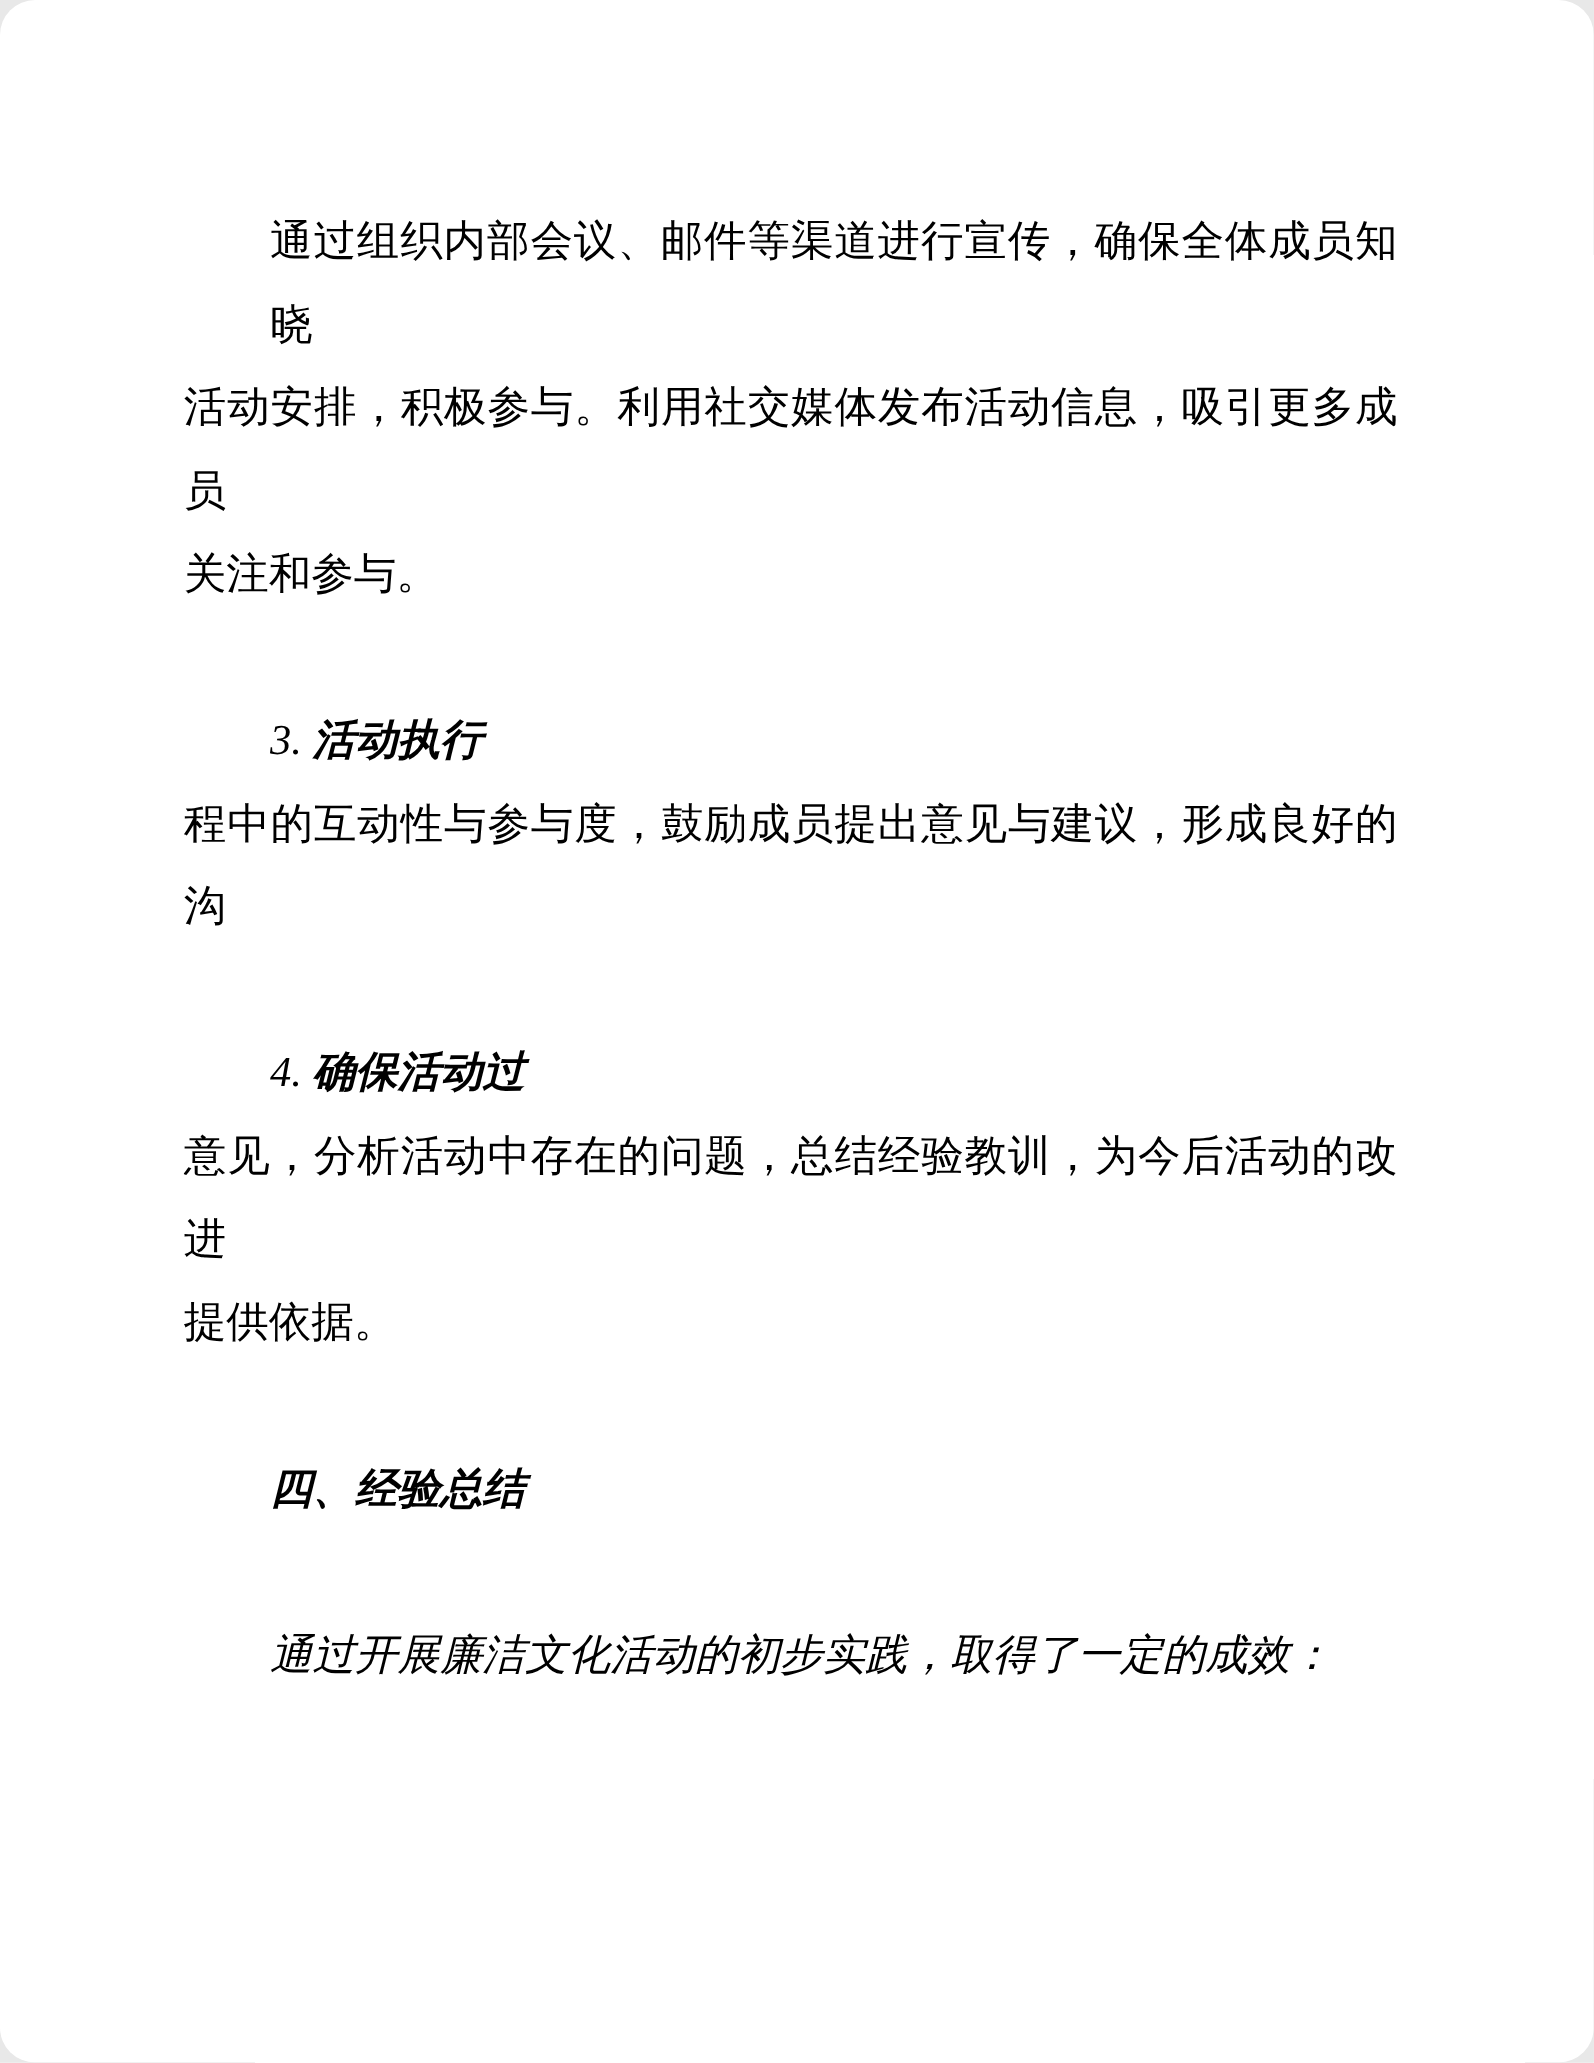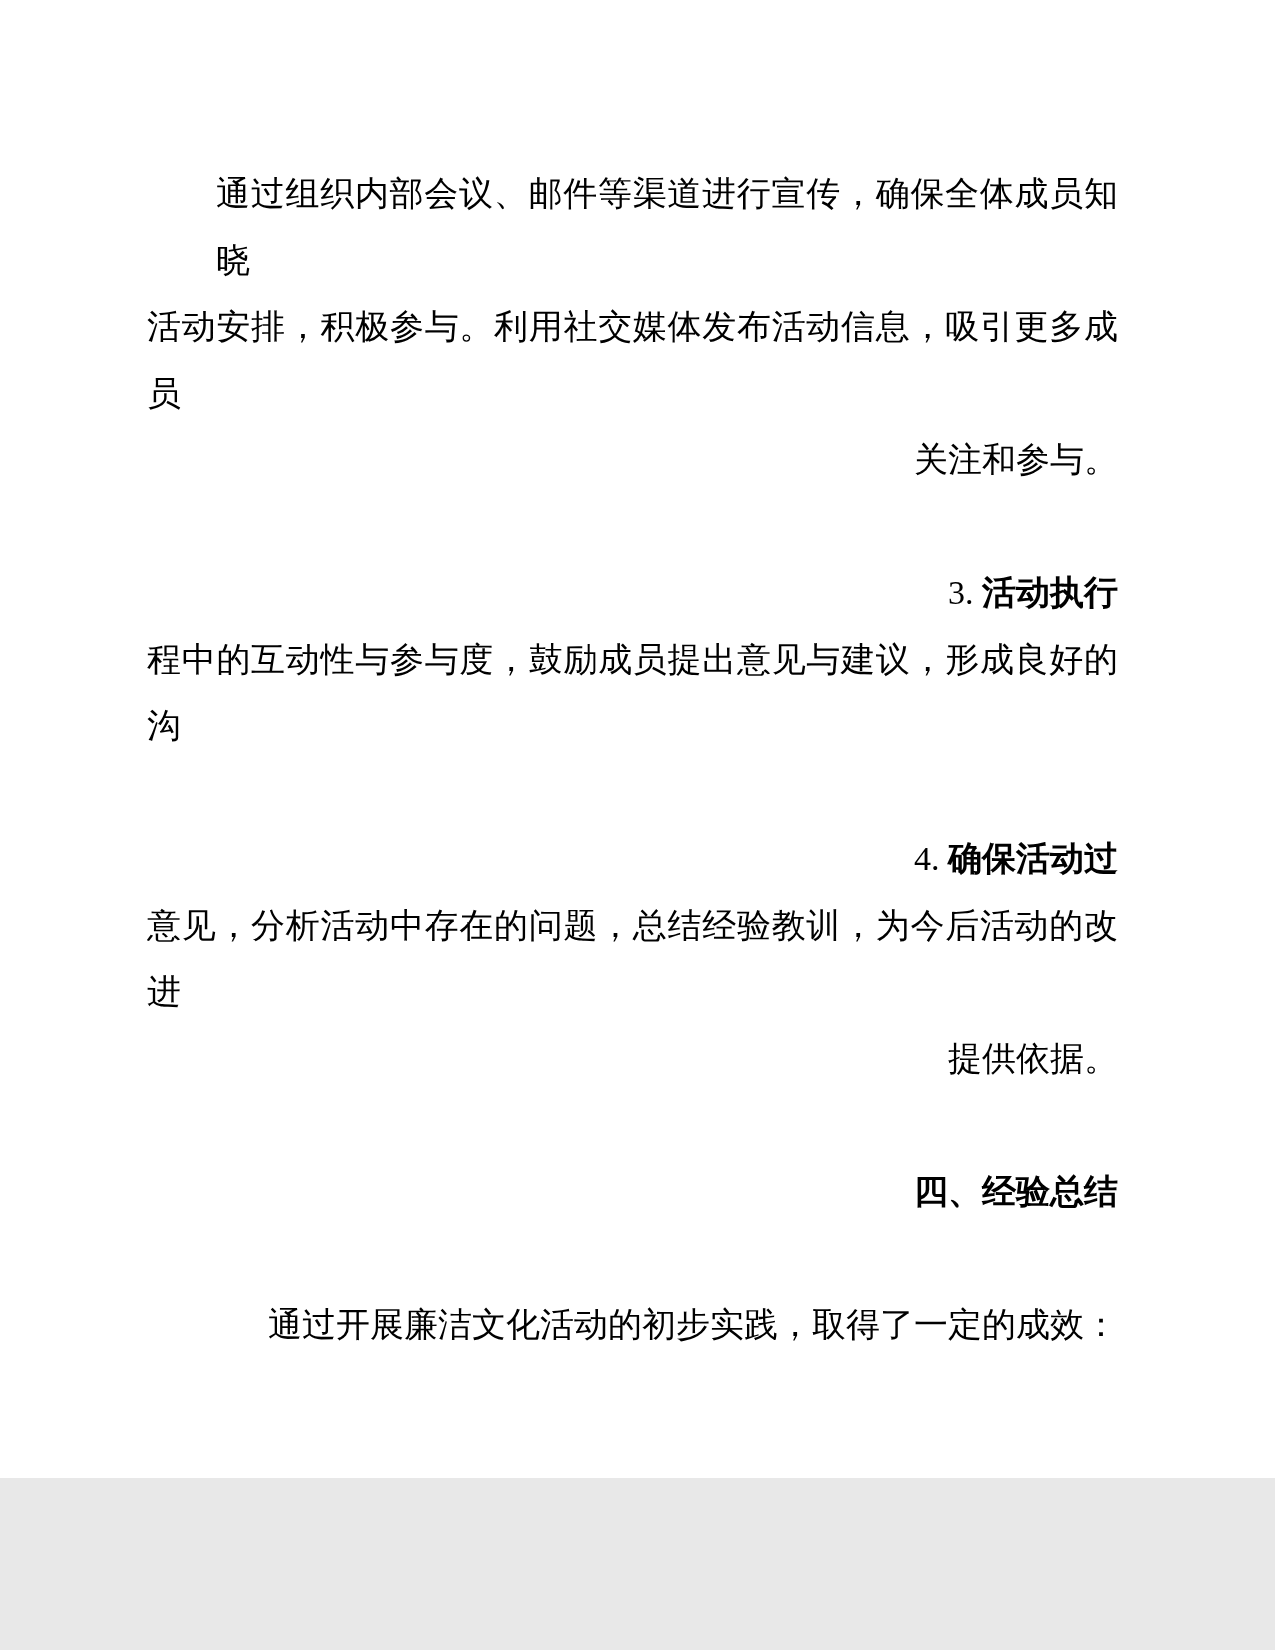--- a/index.html
+++ b/index.html
@@ -3,39 +3,40 @@
 <meta charset="utf-8">
 <style>
   html, body {
     margin: 0;
     padding: 0;
     background: #e8e8e8;
   }
   .page {
     position: relative;
     width: 1275px;
-    height: 1478px;
+    height: 1650px;
     margin: 0 auto;
     background: #ffffff;
     overflow: hidden;
+    border-radius: 28px;
   }
   .doc-body {
     position: absolute;
     left: 147px;
     top: 161px;
     width: 971px;
     color: #000000;
     font-family: "Liberation Serif", "DejaVu Serif", serif;
     font-size: 34px;
     line-height: 66.5px;
   }
   .block { margin: 0; }
-  .block.gap { margin-top: 66.5px; }
+  .block.gap { margin-top: 66.5px; font-style: italic; }
   .line {
-    text-align: right;
+    text-align: left;
     overflow: hidden;
   }
   .line.just {
     text-align: justify;
     text-align-last: justify;
   }
   .line.indent { padding-left: 69px; }
   .heading .line { white-space: nowrap; }
   .htext { font-weight: bold; }
   .hnum { font-weight: normal; }

